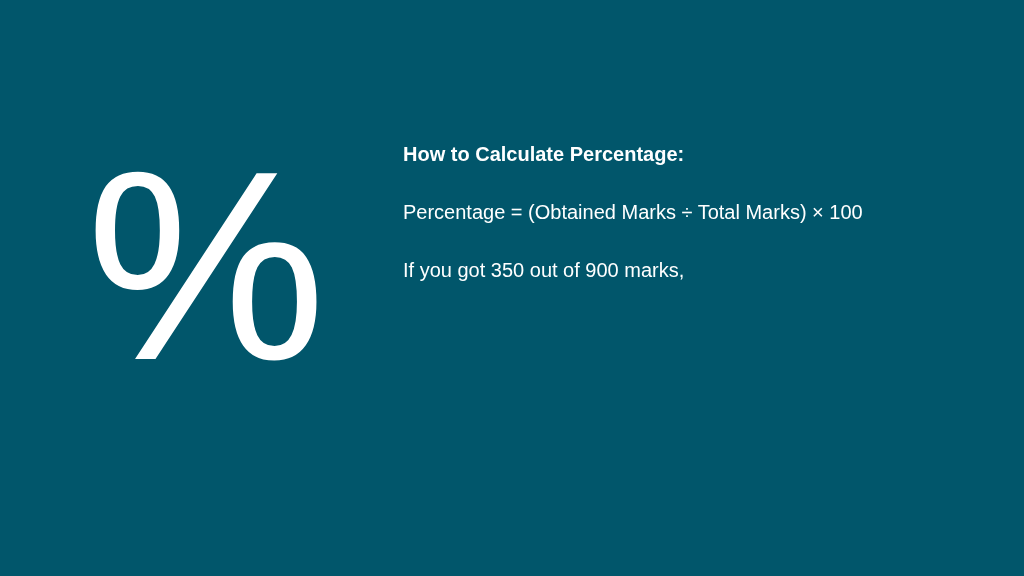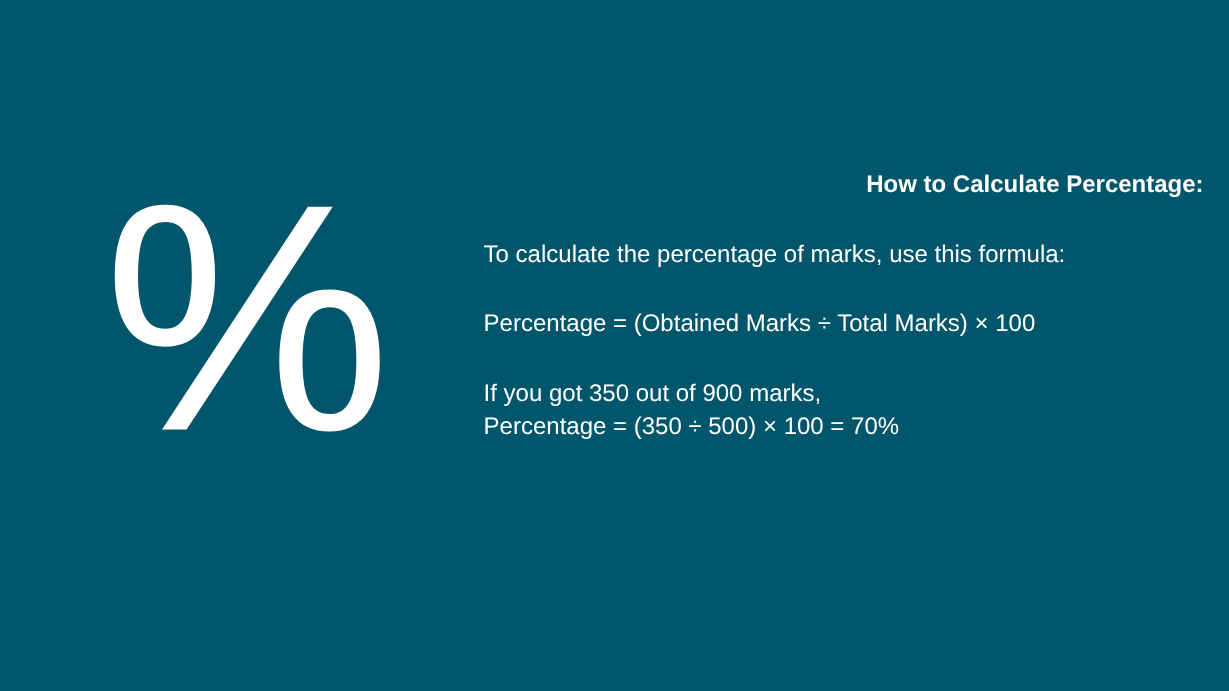--- a/index.html
+++ b/index.html
@@ -47,38 +47,36 @@
   }
   .para {
     font-size: 20px;
     line-height: 28px;
     color: #ffffff;
     white-space: nowrap;
   }
   .para.bold {
     font-weight: bold;
   }
-  .gap-heading  { margin-bottom: 30px; text-align: right; }
+  .gap-heading  { margin-bottom: 30px; }
   .gap-para     { margin-bottom: 30px; }
   .example-line { margin-bottom: 0; }
 </style>
 </head>
 <body>
 
 <div id="slide">
 
   <div id="percent-glyph">%</div>
 
   <div id="text-column">
 
     <div class="para bold gap-heading">How to Calculate Percentage:</div>
 
-    <div class="para gap-para">To calculate the percentage of marks, use this formula:</div>
 
     <div class="para gap-para">Percentage = (Obtained Marks ÷ Total Marks) × 100</div>
 
 
     <div class="para example-line">If you got 350 out of 900 marks,</div>
 
-    <div class="para example-line">Percentage = (350 ÷ 500) × 100 = 70%</div>
 
   </div>
 </div>
 
 </body></html>

